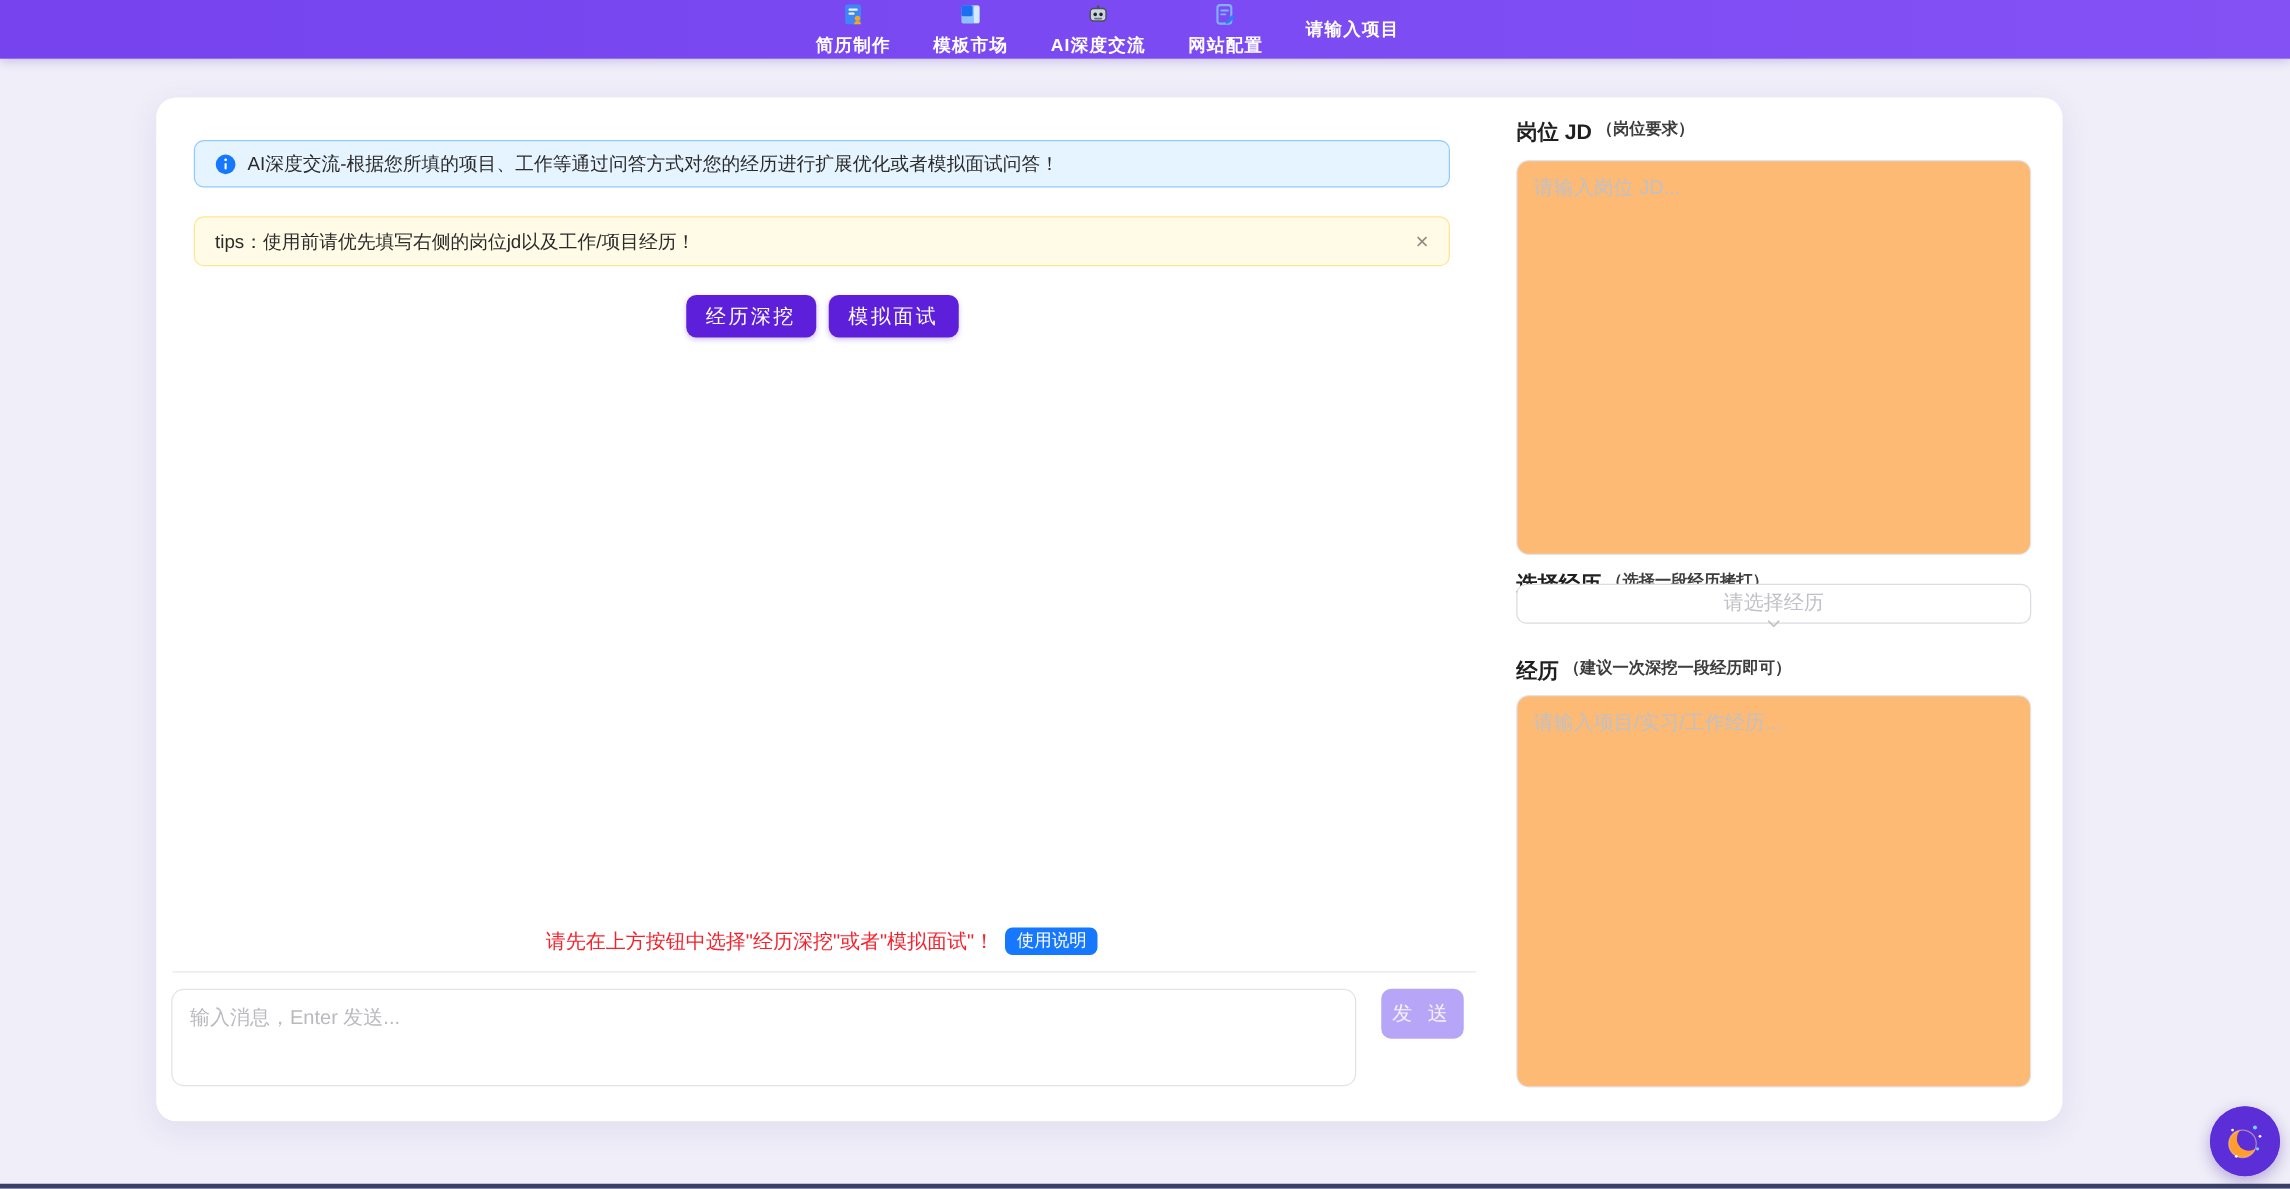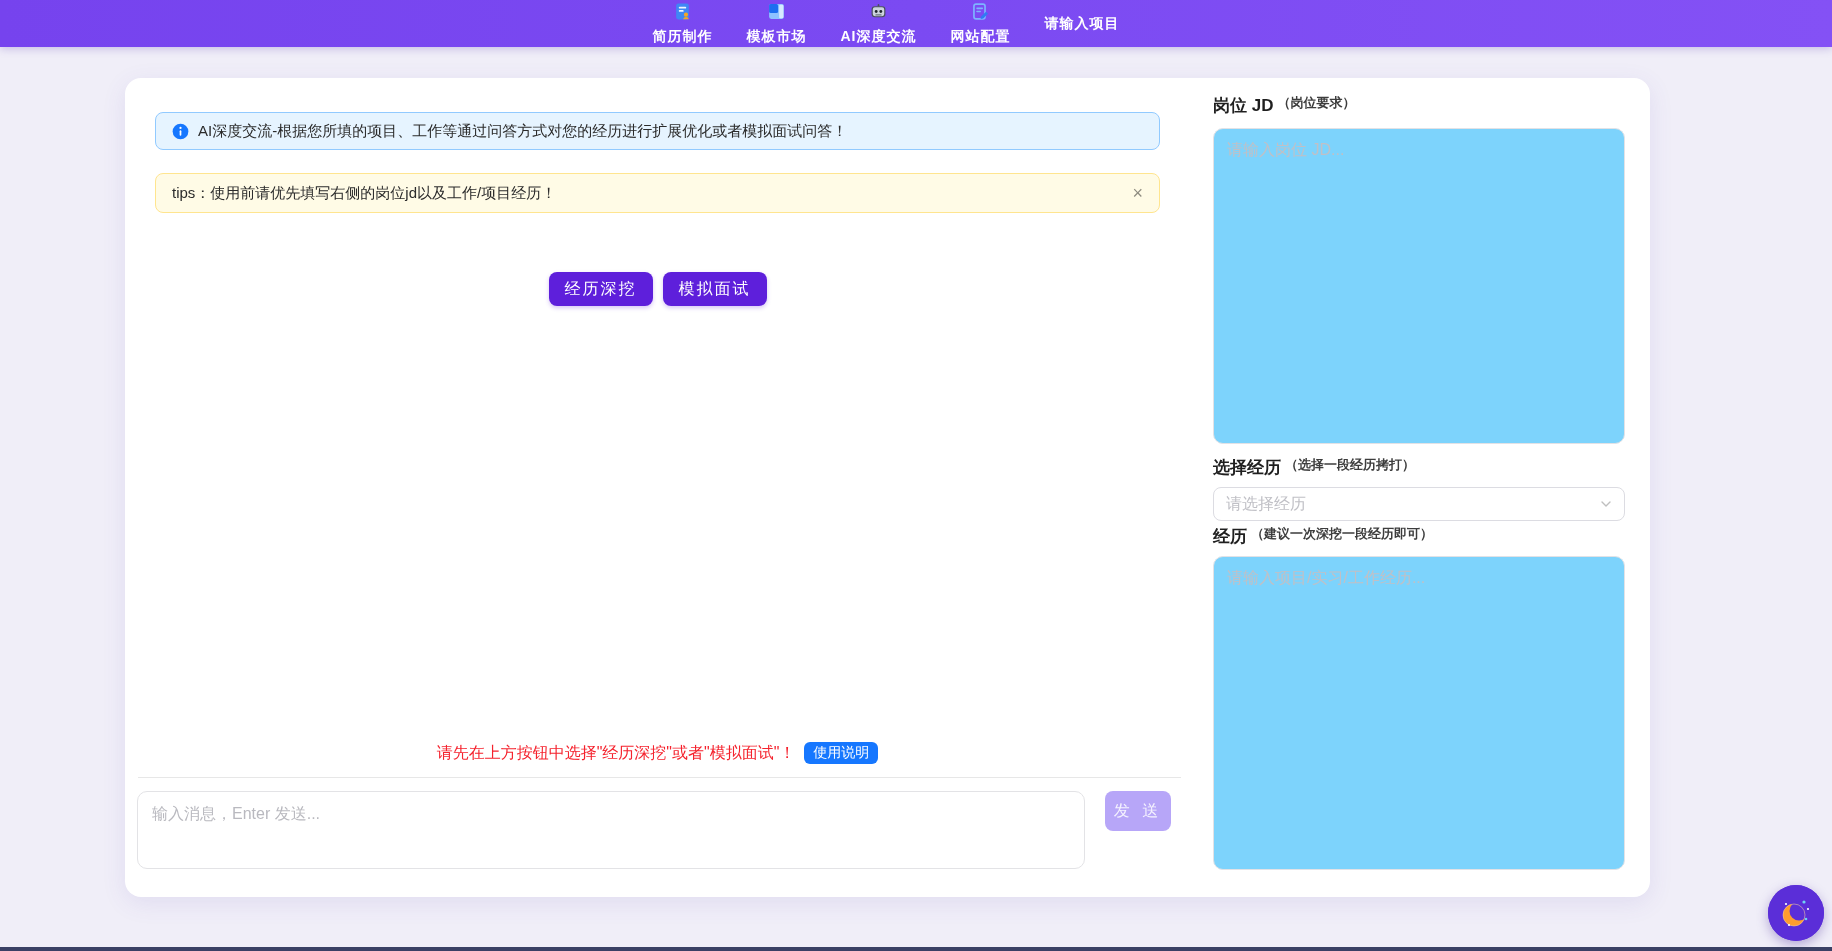--- a/index.html
+++ b/index.html
@@ -45,21 +45,21 @@
   .alert-tips {
     top:95px; height:40px; background:#fffbe6; border:1px solid #ffe58f;
     padding:0 16px; justify-content:space-between;
   }
   .alert-close {
     color:rgba(0,0,0,.45); font-size:18px; line-height:1; cursor:pointer; font-weight:400;
   }
   
   .btn-row {
     position:absolute; top:158px; left:30px; width:1005px;
-    display:flex; justify-content:center; gap:10px;margin-top:36px;
+    display:flex; justify-content:center; gap:10px;
   }
   .btn-primary {
     height:34px; padding:0 16px; border:none; border-radius:8px;
     background:#5e1fdb; color:#ffffff; font-size:16px; letter-spacing:2px;
     font-family:inherit; cursor:pointer; box-shadow:0 2px 4px rgba(94,31,219,.25);
   }
   
   .hint-row {
     position:absolute; top:664px; left:30px; width:1005px; height:22px;
     display:flex; align-items:center; justify-content:center; gap:9px;
@@ -81,33 +81,33 @@
   .send-btn {
     position:absolute; left:980px; top:713px; width:66px; height:40px;
     background:#b7a6f8; color:rgba(255,255,255,.85); border:none; border-radius:8px;
     font-size:16px; letter-spacing:4px; font-family:inherit; cursor:not-allowed;
   }
   
   .panel-label { position:absolute; left:1088px; display:flex; align-items:flex-start; gap:4px; white-space:nowrap; }
   .panel-label .t { font-size:17px; color:#1f1f1f; font-weight:600; }
   .panel-label .s { font-size:13px; color:#3d3d3d; font-weight:600; }
   .panel-box {
-    position:absolute; left:1088px; width:412px; background:#7dd3fc;
+    position:absolute; left:1088px; width:412px; background:#fdba74;
     border:1px solid #e2e2e6; border-radius:10px; resize:none;
     padding:11px 13px; font-size:16px; color:#333; font-family:inherit; outline:none;
   }
   .panel-box::placeholder { color:#c0c0c6; }
   .jd-label { top:16px; }
   .jd-box { top:50px; height:316px; }
   .sel-label { top:378px; }
   .select {
-    position:absolute; left:1088px; top:409px; width:412px; height:32px;
+    position:absolute; left:1088px; top:389px; width:412px; height:32px;
     border:1px solid #dcdce2; border-radius:8px; background:#fff;
     display:flex; align-items:center; justify-content:space-between;
-    padding:16px 12px; cursor:pointer;
+    padding:4px 12px; cursor:pointer;flex-direction:column;
   }
   .select .ph { color:#c0c0c6; font-size:16px; }
   .exp-label { top:447px; }
   .exp-box { top:478px; height:314px; }
   
   .theme-btn {
     position:absolute; left:1768px; top:885px; width:56px; height:56px;
     border-radius:50%; border:none; background:#5b2ed8; cursor:pointer;
     box-shadow:0 4px 12px rgba(60,30,150,.35); padding:0;
   }

